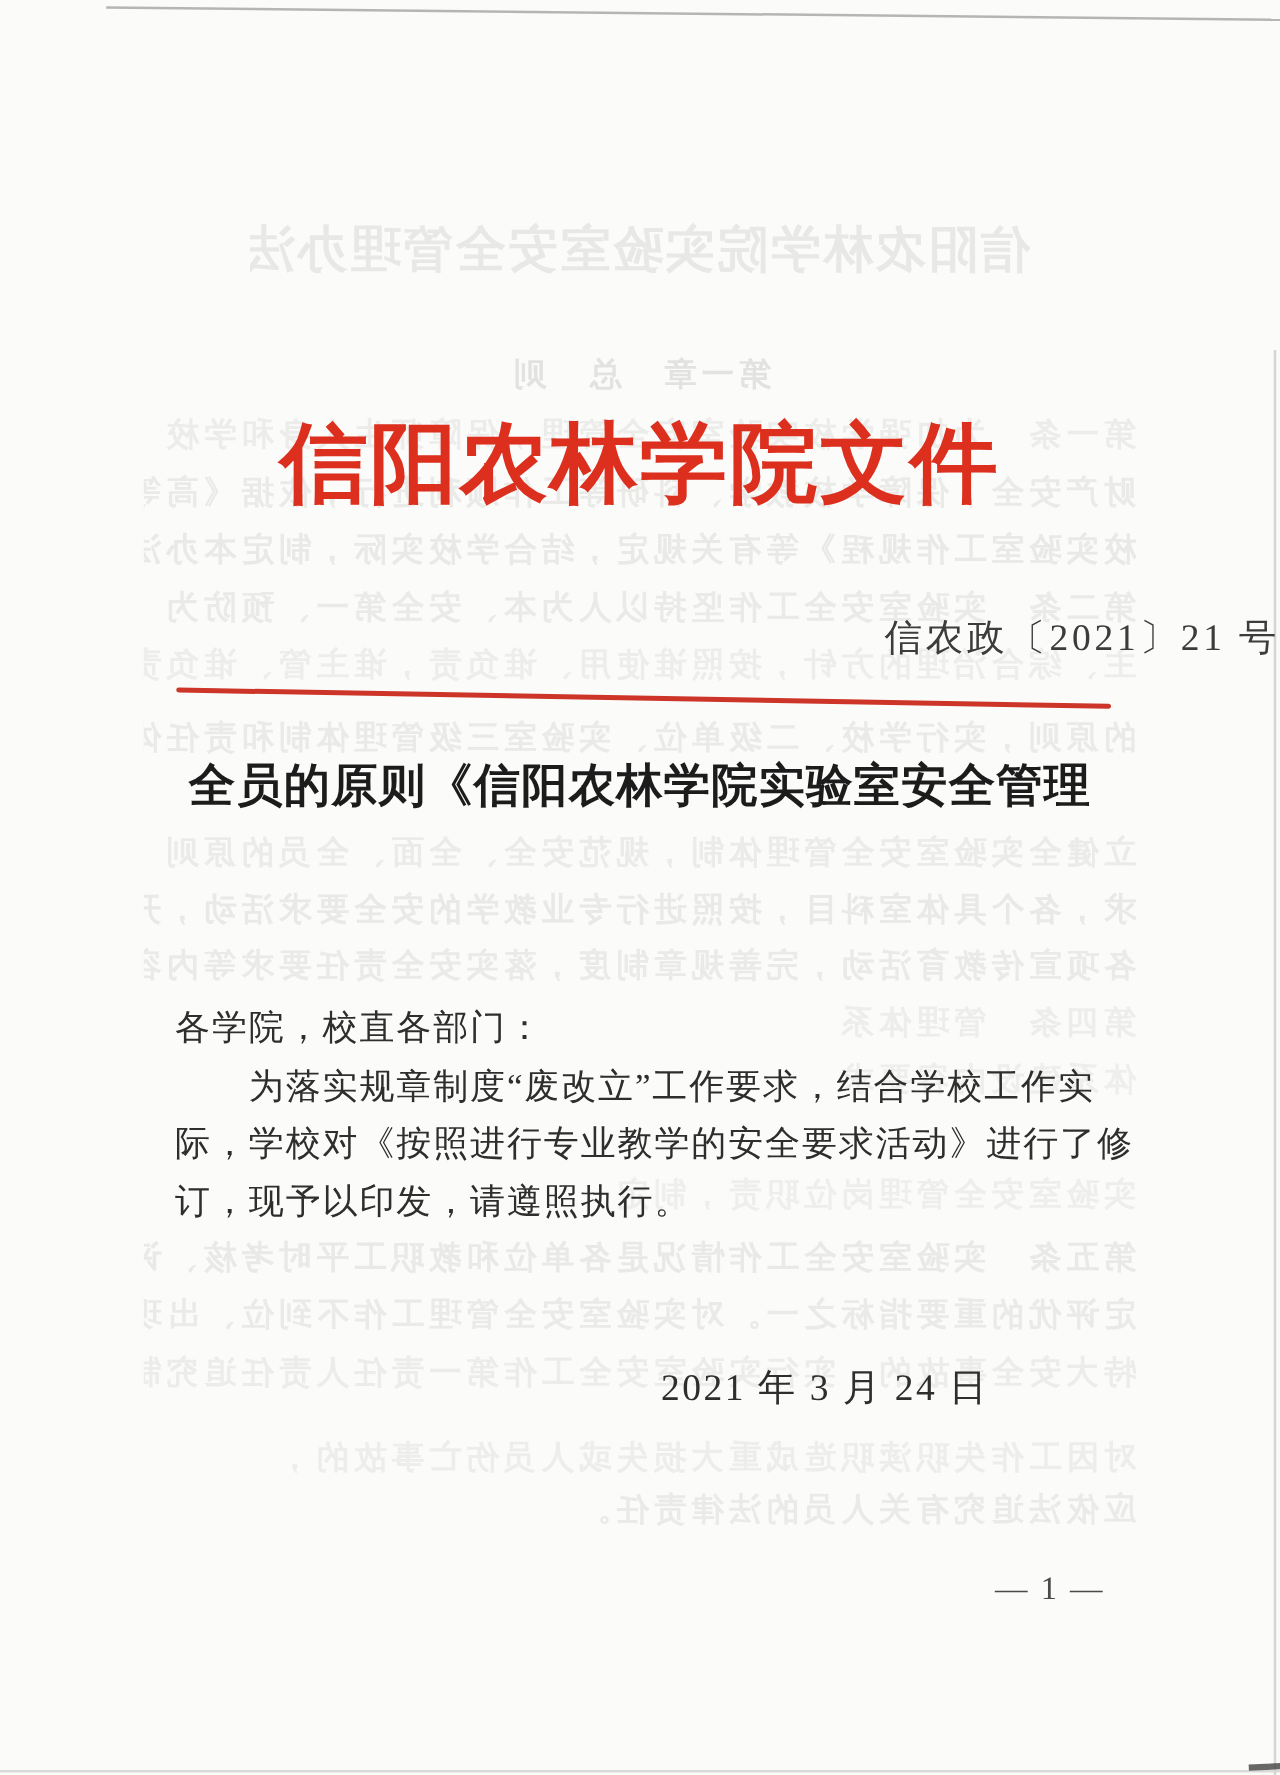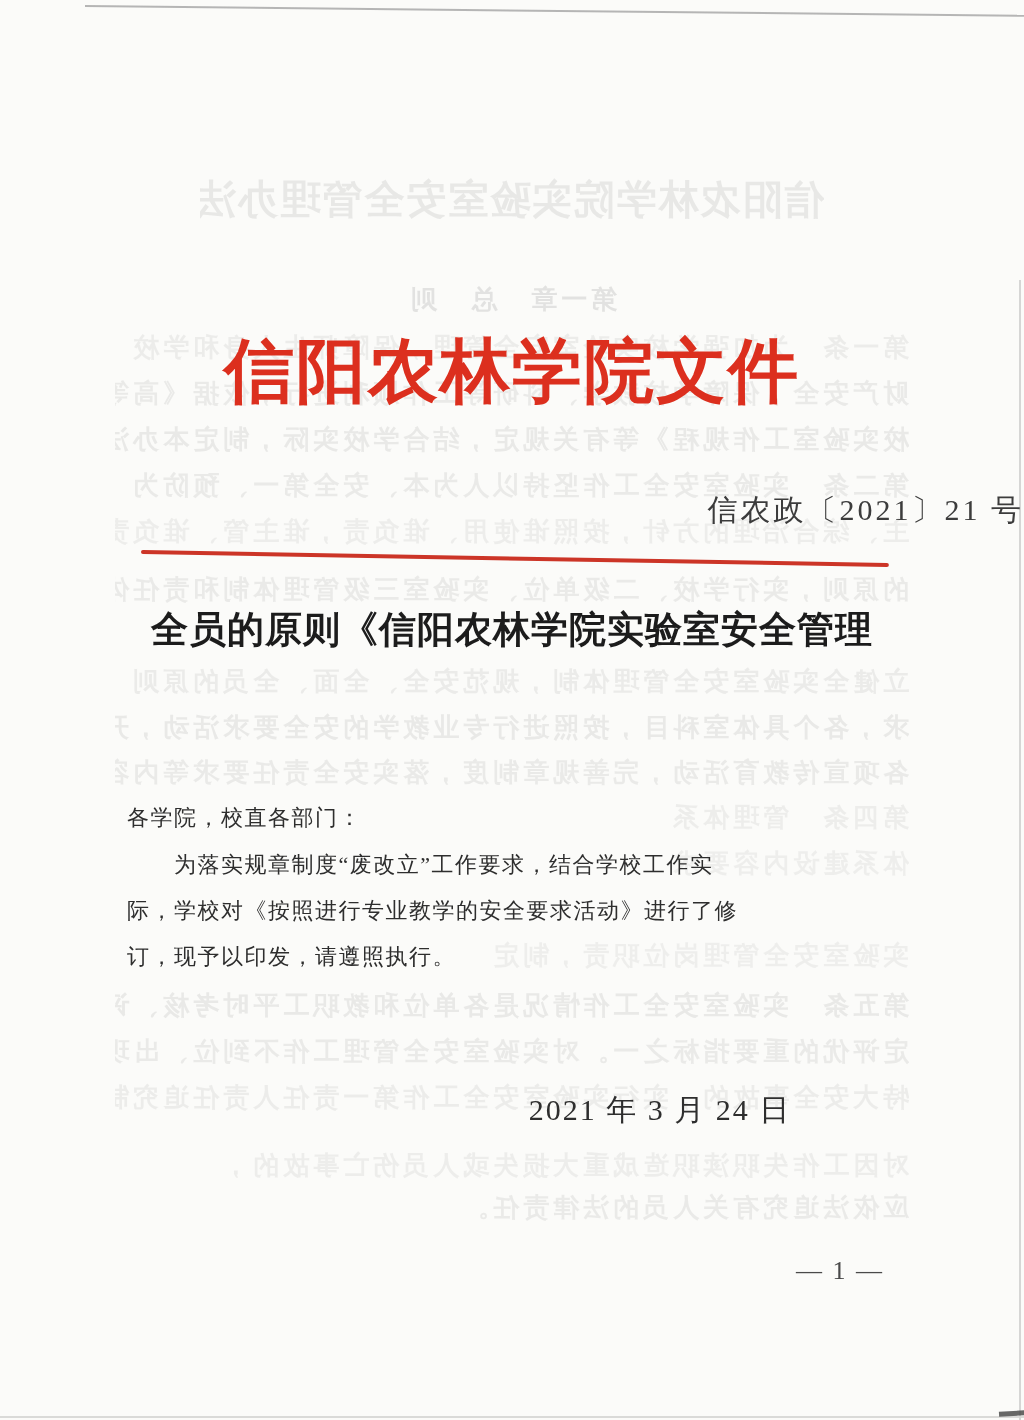--- a/index.html
+++ b/index.html
@@ -74,22 +74,22 @@
   }
   .doc-title {
     left: 0; top: 600px; width: 1024px;
     text-align: center;
     font-size: 37px; font-weight: bold;
     color: #1c1c1c;
     line-height: 60px;
     letter-spacing: 1px;
   }
   .body-line {
-    left: 127px; width: 745px;
-    font-size: 22px; color: #2e2e2e;
+    left: 140px; width: 745px;
+    font-size: 28px; color: #2e2e2e;
     letter-spacing: 1.5px;
     white-space: nowrap;
   }
   .signature-block {
     left: 490px; top: 1090px; width: 340px;
     text-align: center;
     font-size: 30px; color: #2e2e2e;
     letter-spacing: 2px;
   }
   .signature-block .sig-line { margin-bottom: 19px; }

